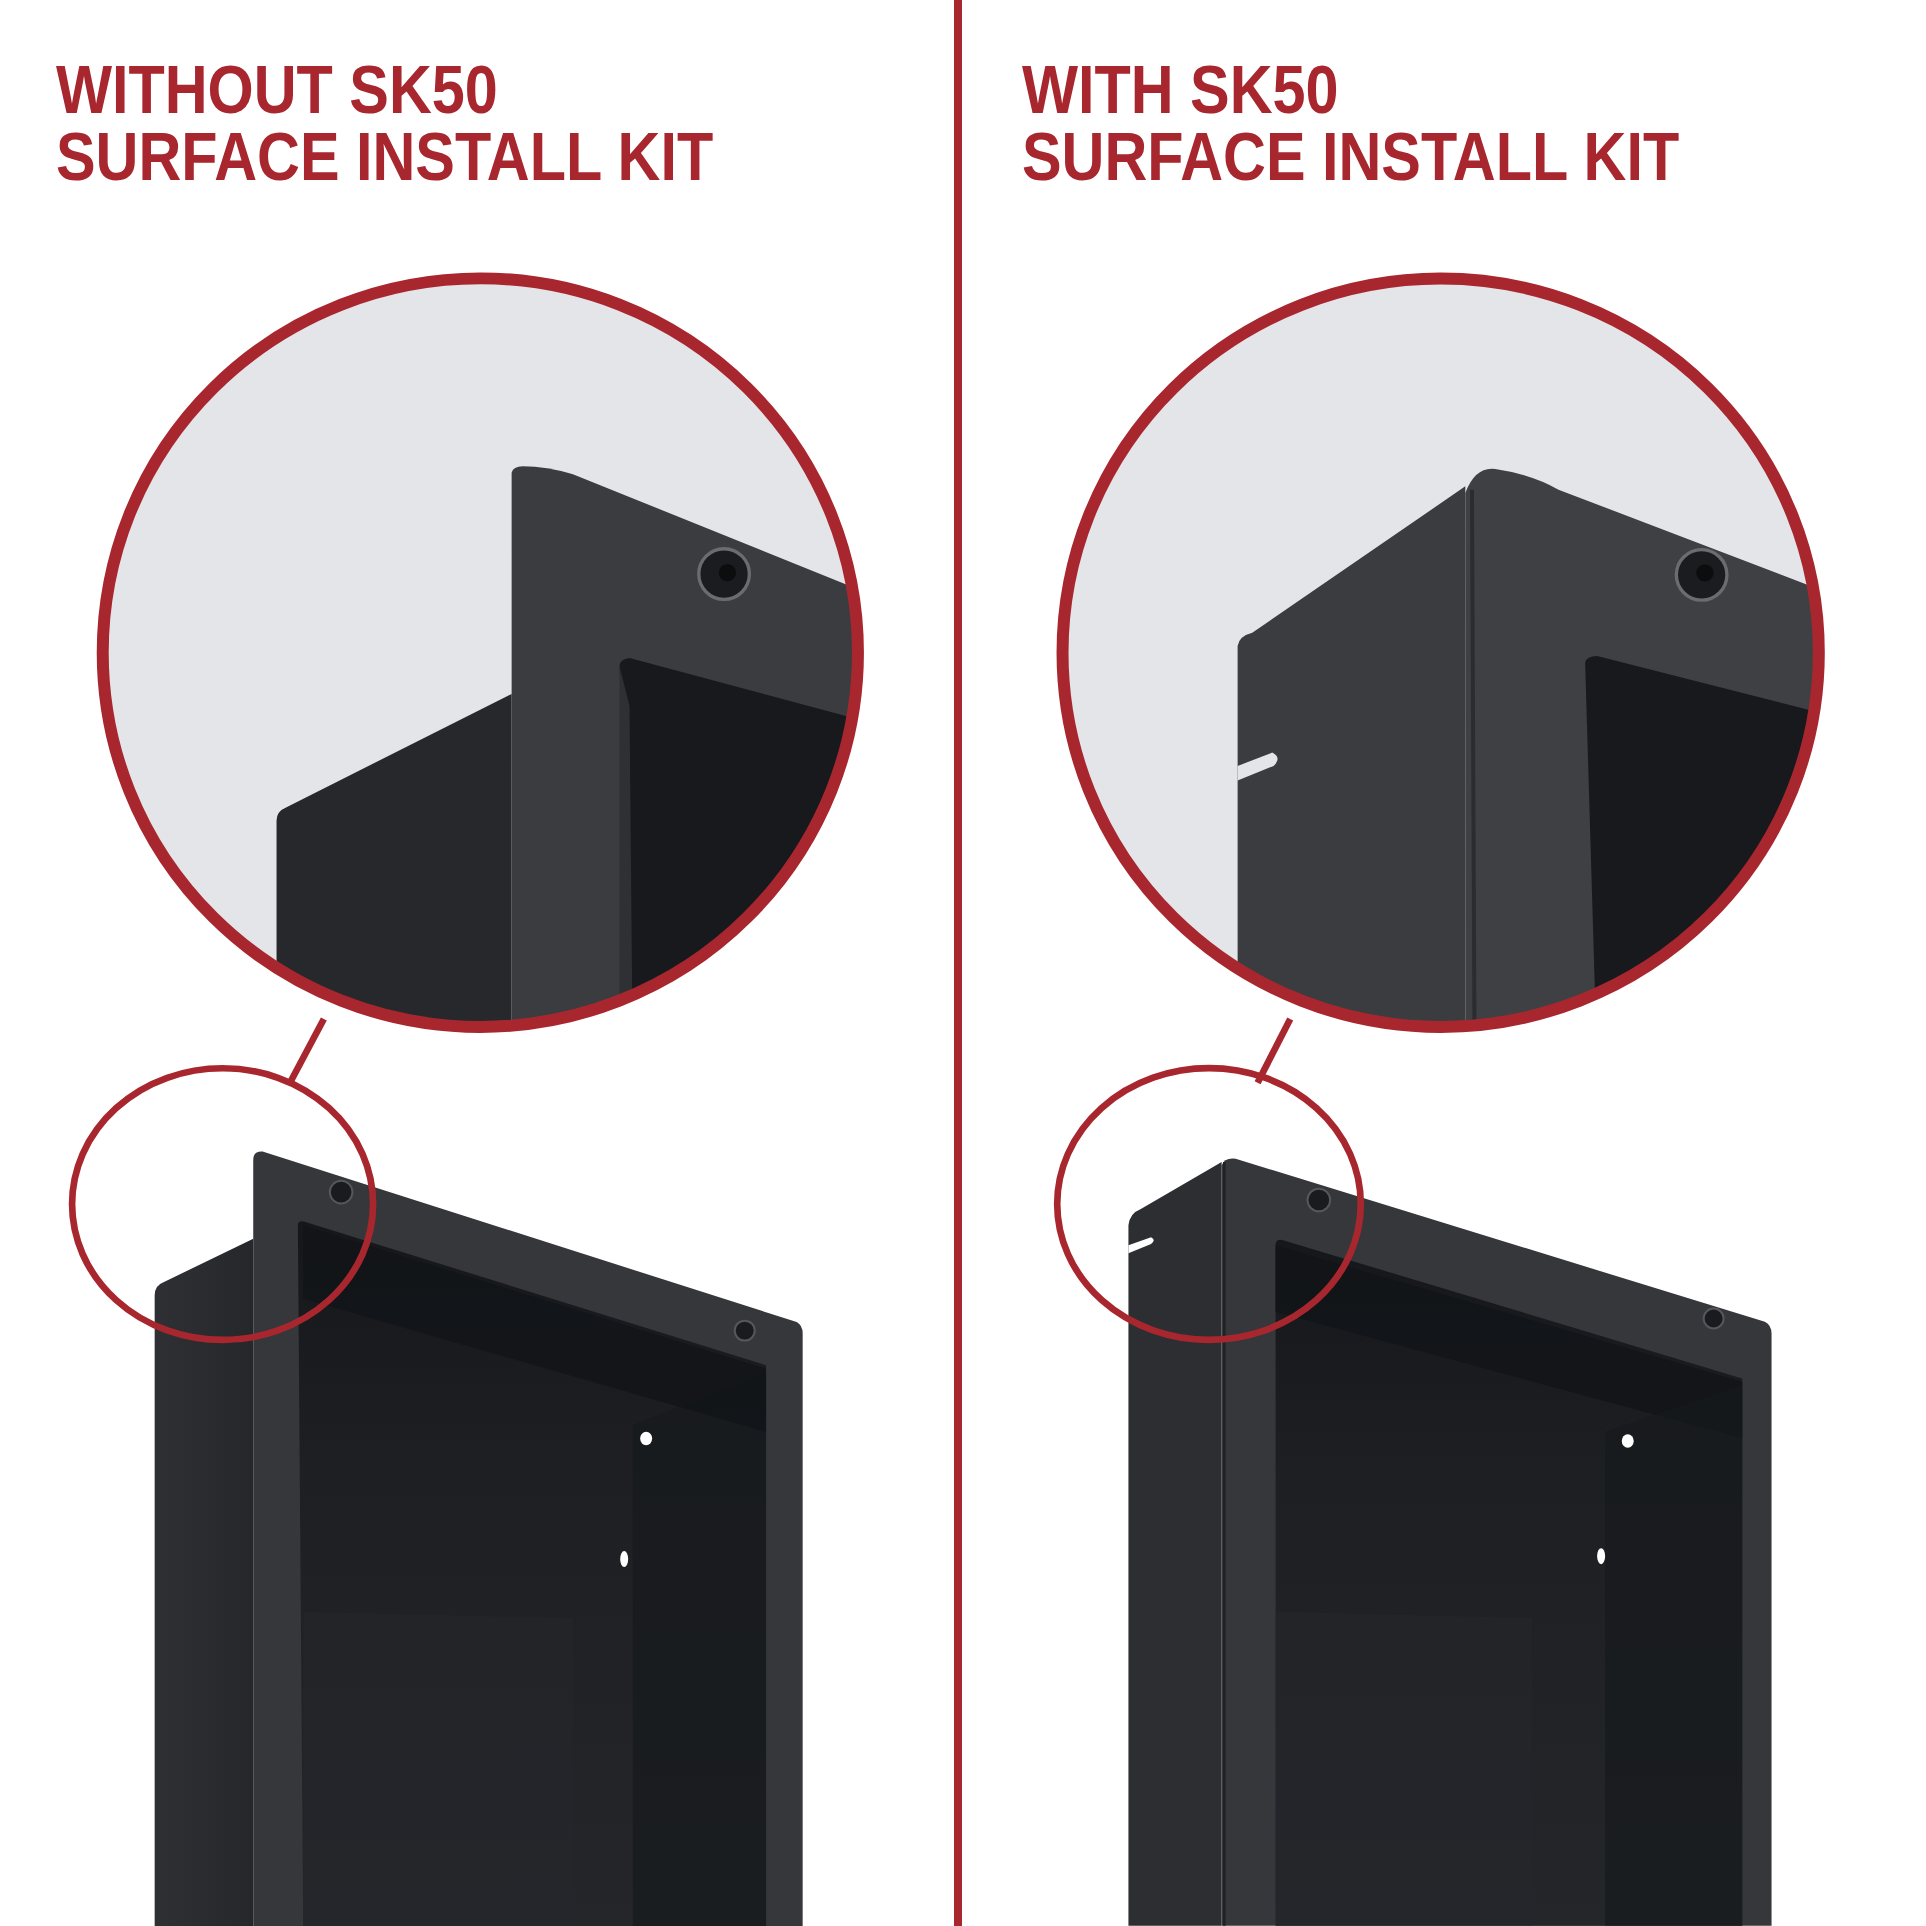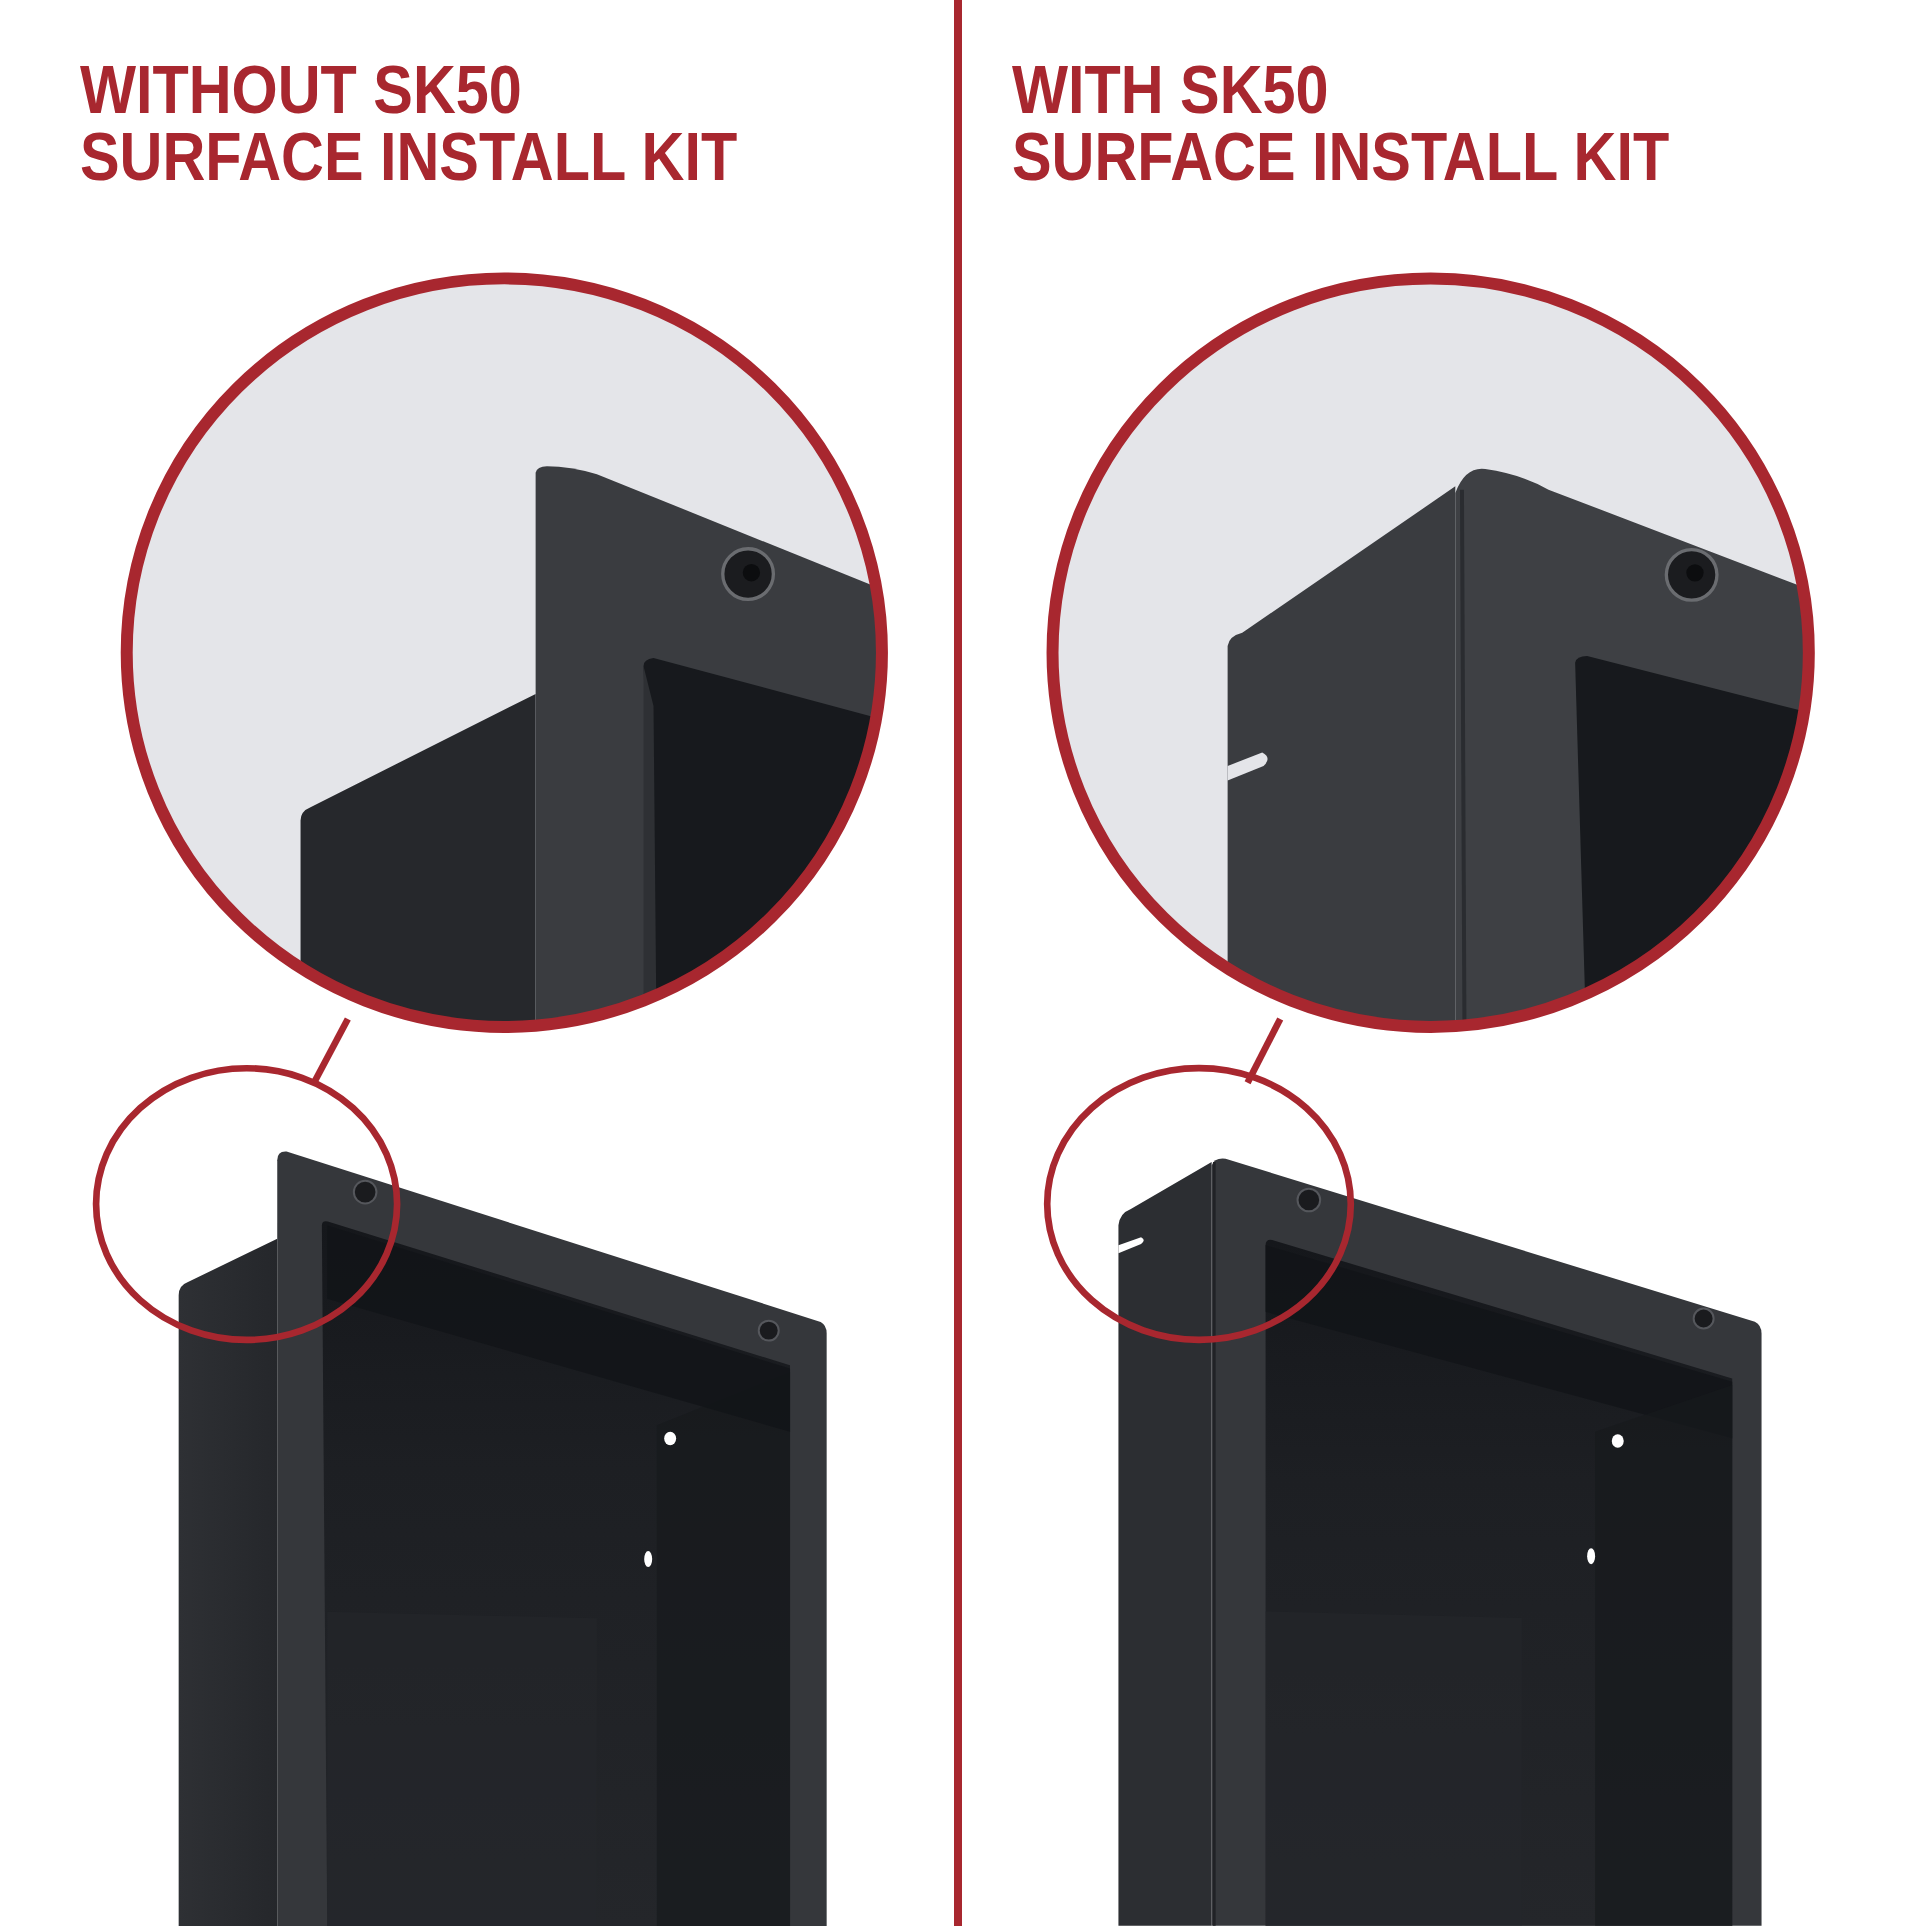--- a/index.html
+++ b/index.html
@@ -1,19 +1,19 @@
 <!DOCTYPE html>
 <html style="font-size:10.7px"><head>
 <meta charset="utf-8">
 <style>
   html, body { margin: 0; padding: 0; background: #ffffff; }
   body { width: 1926px; height: 1926px; position: relative; overflow: hidden; font-family: "Liberation Sans", "DejaVu Sans", sans-serif; }
-  .panel { position: absolute; top: 0; height: 1552px; width: 954px; margin-left: 24px; }
+  .panel { position: absolute; top: 0; height: 1552px; width: 954px; }
   .panel.left { left: 0; }
-  .panel.right { left: 928px; width: 964px; }
+  .panel.right { left: 962px; width: 964px; }
   .divider { position: absolute; left: 954px; top: 0; width: 8px; height: 1926px; background: #A8272F; }
   .heading { position: absolute; top: 56px; margin: 0; color: #A8272F; font-weight: 700;
              font-size: 69px; line-height: 67px; letter-spacing: 0px; white-space: nowrap;
              transform: scaleX(0.86); transform-origin: left top; }
   .heading span { display: block; }
   .panel.left .heading { left: 56px; }
   .panel.right .heading { left: 60px; }
   svg.art { position: absolute; left: 0; top: 0; }
 </style>
 </head>

